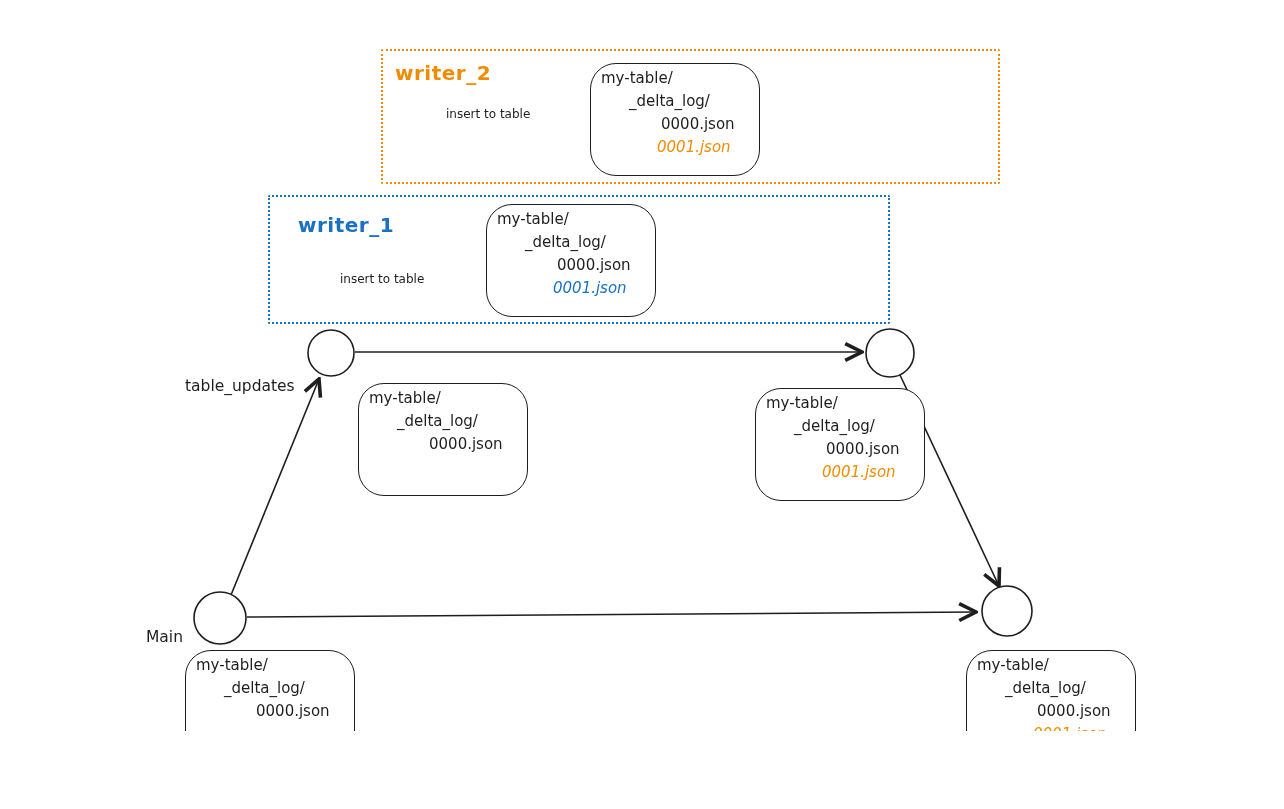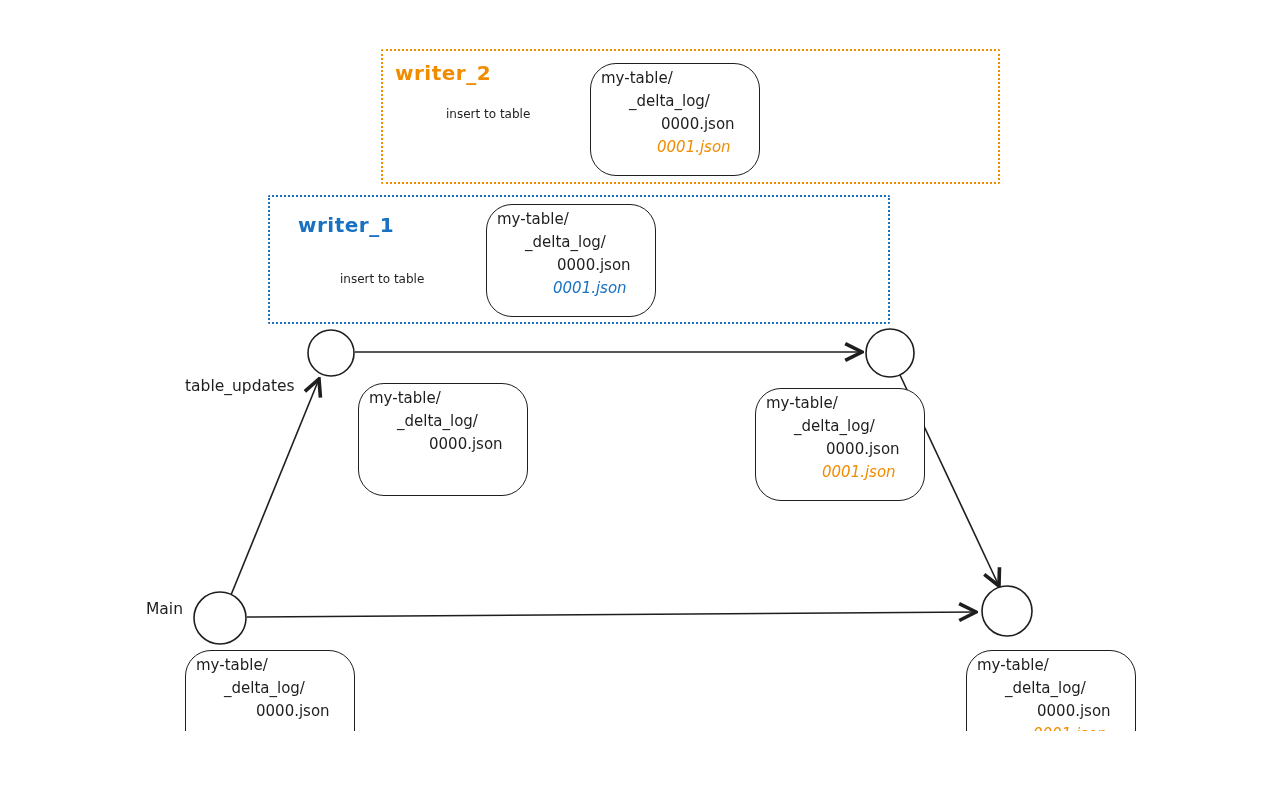--- a/index.html
+++ b/index.html
@@ -113,21 +113,21 @@
   <div class="writer-label blue" style="left:298px;top:213px;">writer_1</div>
   <div class="action-label" style="left:340px;top:272px;">insert to table</div>
   <div class="file-box" style="left:486px;top:204px;">
     <div class="fl i0">my-table/</div>
     <div class="fl i1">_delta_log/</div>
     <div class="fl i2">0000.json</div>
     <div class="fl i3 hl-blue">0001.json</div>
   </div>
 
   <div class="branch-label" style="left:185px;top:344px;margin-top:33px;">table_updates</div>
-  <div class="branch-label" style="left:146px;top:600px;">Main</div>
+  <div class="branch-label" style="left:146px;top:628px;">Main</div>
 
   <div class="file-box" style="left:358px;top:383px;">
     <div class="fl i0">my-table/</div>
     <div class="fl i1">_delta_log/</div>
     <div class="fl i2">0000.json</div>
   </div>
 
   <div class="file-box" style="left:755px;top:388px;">
     <div class="fl i0">my-table/</div>
     <div class="fl i1">_delta_log/</div>

